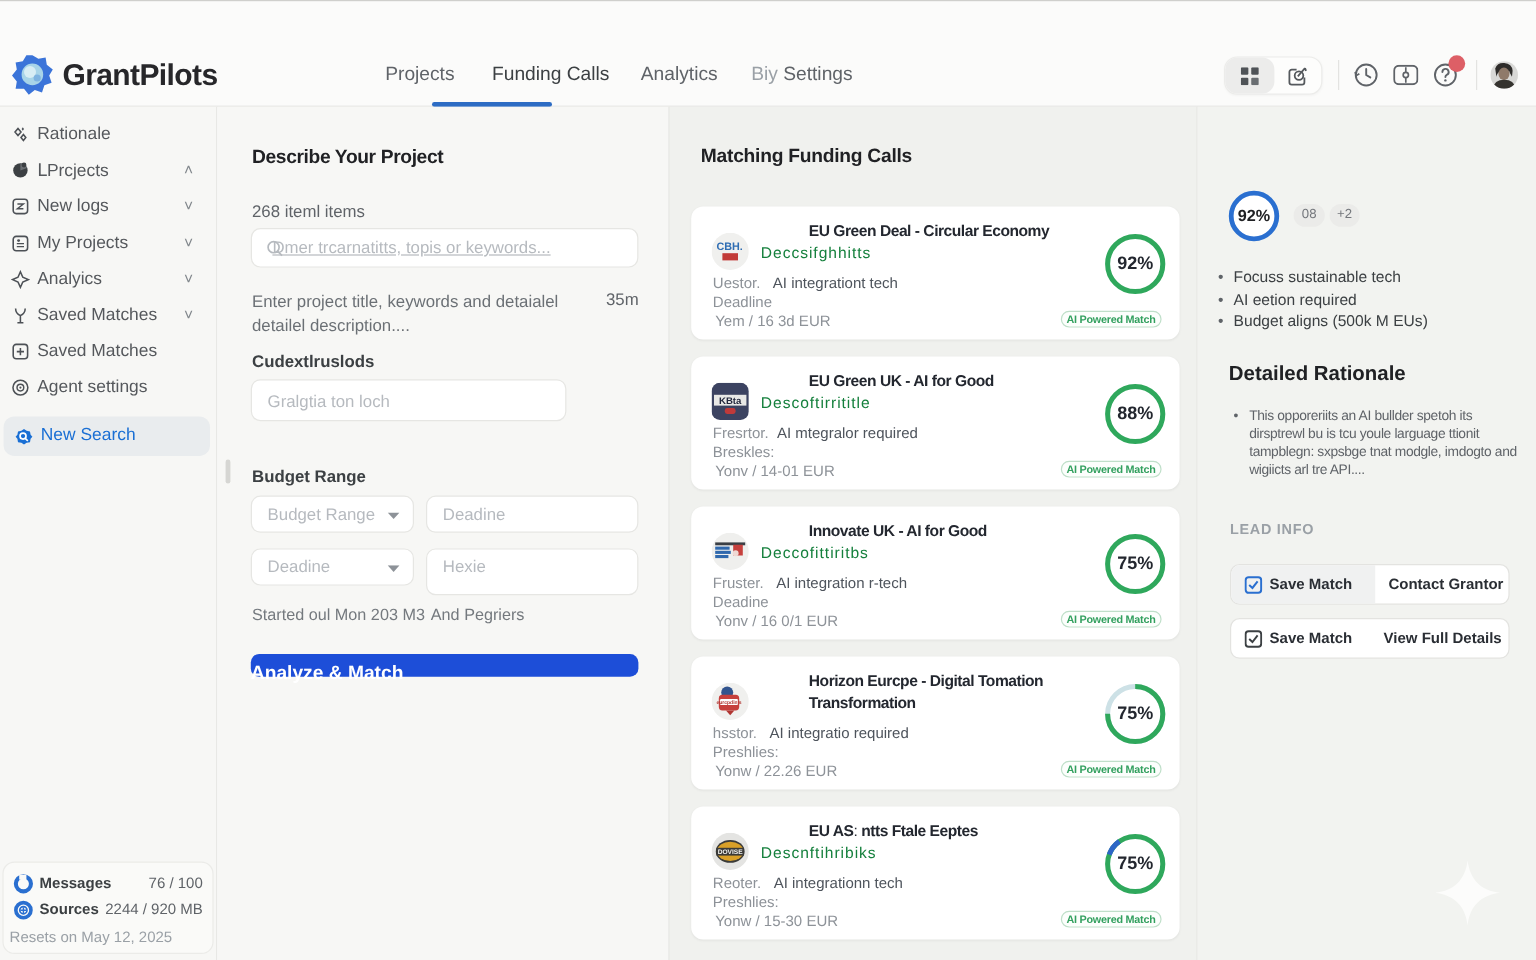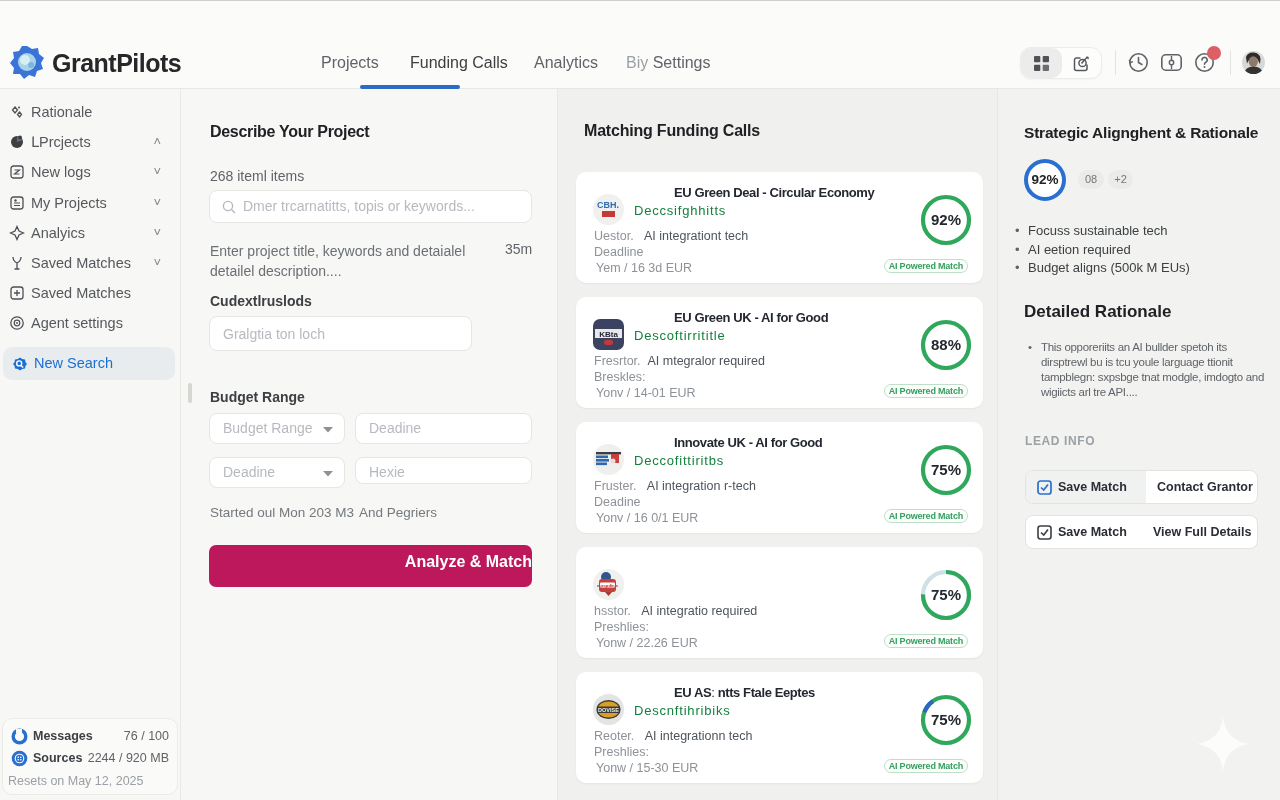--- a/index.html
+++ b/index.html
@@ -39,21 +39,21 @@
 .urow .uval { position:absolute; right:2px; top:2px; font-size:12.5px; color:#5f6368; }
 #resets { position:absolute; left:8px; top:774px; font-size:12.5px; color:#9aa0a6; }
 
 
 #col1 { position:absolute; left:181px; top:89px; width:376px; height:711px; background:#f7f7f5; }
 #col1 h2 { position:absolute; left:29px; top:34px; font-size:16px; letter-spacing:-0.3px; font-weight:700; color:#202124; }
 .flabel { position:absolute; font-size:14px; color:#5f6368; }
 .finput { position:absolute; background:#fff; border:1px solid #e6e6e3; border-radius:8px; }
 .ph { color:#b6babf; font-size:14px; position:absolute; top:7px; }
 .scrollbar { position:absolute; left:7px; top:294px; width:4px; height:20px; background:#d6d6d3; border-radius:2px; }
-#analyze { position:absolute; left:28px; top:456px; width:323px; height:42px; background:#be185d; border-radius:7px; color:#fff; font-size:16px; font-weight:700; text-align:right; line-height:33px; }
+#analyze { position:absolute; left:28px; top:456px; width:323px; height:19px; background:#1d4ed8; border-radius:7px; color:#fff; font-size:16px; font-weight:700; text-align:left; line-height:33px; }
 
 
 #col2 { position:absolute; left:557px; top:89px; width:441px; height:711px; background:#f0f1ee; border-left:1px solid #e8e8e5; border-right:1px solid #e6e6e3; }
 #col2 h2 { position:absolute; left:26px; top:33px; font-size:16px; letter-spacing:-0.2px; font-weight:700; color:#202124; }
 .card { position:absolute; left:18px; width:407px; height:111px; background:#fff; border-radius:10px; box-shadow:0 1px 2px rgba(0,0,0,.05); }
 .card .logo { position:absolute; left:17px; top:22px; width:31px; height:31px; }
 .card .ttl { position:absolute; left:58px; top:12px; font-size:13px; letter-spacing:-0.4px; font-weight:700; color:#23272f; line-height:17.5px;margin-left:40px; }
 .card .sub { position:absolute; left:58px; top:31px; font-size:13px; letter-spacing:0.8px; color:#15803d; }
 .card .m1 { position:absolute; left:18px; top:57px; font-size:12.5px; color:#8d9298; }
 .card .m1 b { font-weight:400; color:#4e545c; }
@@ -242,21 +242,21 @@
 <div id="resets">Resets on May 12, 2025</div>
 
 <div id="col1">
   <h2>Describe Your Project</h2>
   <div class="flabel" style="left:29px; top:79px;">268 iteml items</div>
   <div class="finput" style="left:28px; top:101px; width:323px; height:33px;">
     <svg class="abs" style="left:12px; top:9px;" width="14" height="14" viewBox="0 0 14 14">
         <circle cx="6" cy="6" r="4.6" fill="none" stroke="#b6babf" stroke-width="1.4"></circle>
         <path d="M9.5 9.5 L13 13" stroke="#b6babf" stroke-width="1.4"></path>
       </svg>
-    <div class="ph" style="left:33px;">Dmer trcarnatitts, topis or keywords...</div>
+    <div class="ph" style="left:17px;text-decoration:underline;">Dmer trcarnatitts, topis or keywords...</div>
   </div>
   <div class="flabel" style="left:29px; top:152px; width:260px; color:#6b7075; line-height:20px;">Enter project title, keywords and detaialel<br>detailel description....</div>
   <div class="flabel" style="left:324px; top:152px; color:#5f6368;">35m</div>
   <div class="flabel" style="left:29px; top:204px; font-weight:700; color:#3c4043;">Cudextlruslods</div>
   <div class="finput" style="left:28px; top:227px; width:263px; height:35px;">
     <div class="ph" style="left:13px; top:9px;">Gralgtia ton loch</div>
   </div>
   <div class="scrollbar"></div>
   <div class="flabel" style="left:29px; top:300px; font-weight:700; color:#3c4043;">Budget Range</div>
   <div class="finput" style="left:28px; top:324px; width:136px; height:31px;">
@@ -267,21 +267,21 @@
   </div>
   <div class="finput" style="left:174px; top:324px; width:177px; height:31px;">
     <div class="ph" style="left:13px; top:6px;">Deadine</div>
   </div>
   <div class="finput" style="left:28px; top:368px; width:136px; height:31px;">
     <div class="ph" style="left:13px; top:6px;">Deadine</div>
     <svg class="abs" style="left:113px; top:13px;" width="10" height="6" viewBox="0 0 10 6">
         <path d="M0 0 L5 5.6 L10 0 Z" fill="#8d9298"></path>
       </svg>
   </div>
-  <div class="finput" style="left:174px; top:368px; width:177px; height:27px;">
+  <div class="finput" style="left:174px; top:368px; width:177px; height:39px;">
     <div class="ph" style="left:13px; top:6px;">Hexie</div>
   </div>
   <div class="flabel" style="left:29px; top:416px; color:#74797e; font-size:13.5px;">Started oul Mon 203 M3</div>
   <div class="flabel" style="left:178px; top:416px; color:#74797e; font-size:13.5px;">And Pegriers</div>
   <div id="analyze">Analyze &amp; Match</div>
 </div>
 
 <div id="col2">
   <h2>Matching Funding Calls</h2>
 
@@ -346,20 +346,21 @@
 
   <div class="card" style="top:458px;">
     <svg class="logo" viewBox="0 0 31 31">
         <circle cx="15.5" cy="15.5" r="15.5" fill="#f0f0ee"></circle>
         <circle cx="13" cy="8" r="5" fill="#32548e"></circle>
         <rect x="6" y="10" width="17" height="13" rx="3" fill="#c6403d"></rect>
         <rect x="7" y="13.5" width="15" height="5" rx="1" fill="#fff"></rect>
         <text x="14.5" y="17.6" font-size="4.2" font-weight="bold" fill="#b03632" text-anchor="middle" font-family="Liberation Sans">eurcpdin's</text>
         <path d="M12 23 h7 l-3.5 4 Z" fill="#b03632"></path>
       </svg>
+    <div class="ttl">Horizon Eurcpe - Digital Tomation<br>Transformation</div>
     <div class="m1">hsstor. &nbsp;&nbsp;<b>AI integratio required</b></div>
     <div class="m2">Preshlies:</div>
     <div class="m3">Yonw / 22.26 EUR</div>
     <svg class="ring" viewBox="0 0 52 52">
       <circle cx="26" cy="26" r="23" fill="none" stroke="#cde1e6" stroke-width="4.2"></circle>
       <circle cx="26" cy="26" r="23" fill="none" stroke="#2fa85c" stroke-width="4.2" stroke-dasharray="108.4 36.1" transform="rotate(-90 26 26)"></circle>
     </svg>
     <div class="pct">75%</div>
     <div class="pill">AI Powered Match</div>
   </div>
@@ -380,21 +381,20 @@
     <svg class="ring" viewBox="0 0 52 52">
       <circle cx="26" cy="26" r="23" fill="none" stroke="#2fa85c" stroke-width="4.2"></circle>
       <circle cx="26" cy="26" r="23" fill="none" stroke="#2d66c6" stroke-width="4.2" stroke-dasharray="14 130.5" transform="rotate(-160 26 26)"></circle>
     </svg>
     <div class="pct">75%</div>
     <div class="pill">AI Powered Match</div>
   </div>
 </div>
 
 <div id="col3">
-  <h2>Strategic Alignghent &amp; Rationale</h2>
   <svg class="bigring" viewBox="0 0 44 44">
       <circle cx="22" cy="22" r="19" fill="#fff" stroke="#2a6fd0" stroke-width="4"></circle>
     </svg>
   <div class="bigpct">92%</div>
   <div class="gpill" style="left:80px; width:26px;">08</div>
   <div class="gpill" style="left:110px; width:25px;">+2</div>
   <div class="blt" style="top:134px;">Focuss sustainable tech</div>
   <div class="blt" style="top:153px;">AI eetion required</div>
   <div class="blt" style="top:171px;">Budget aligns (500k M EUs)</div>
   <h3>Detailed Rationale</h3>

